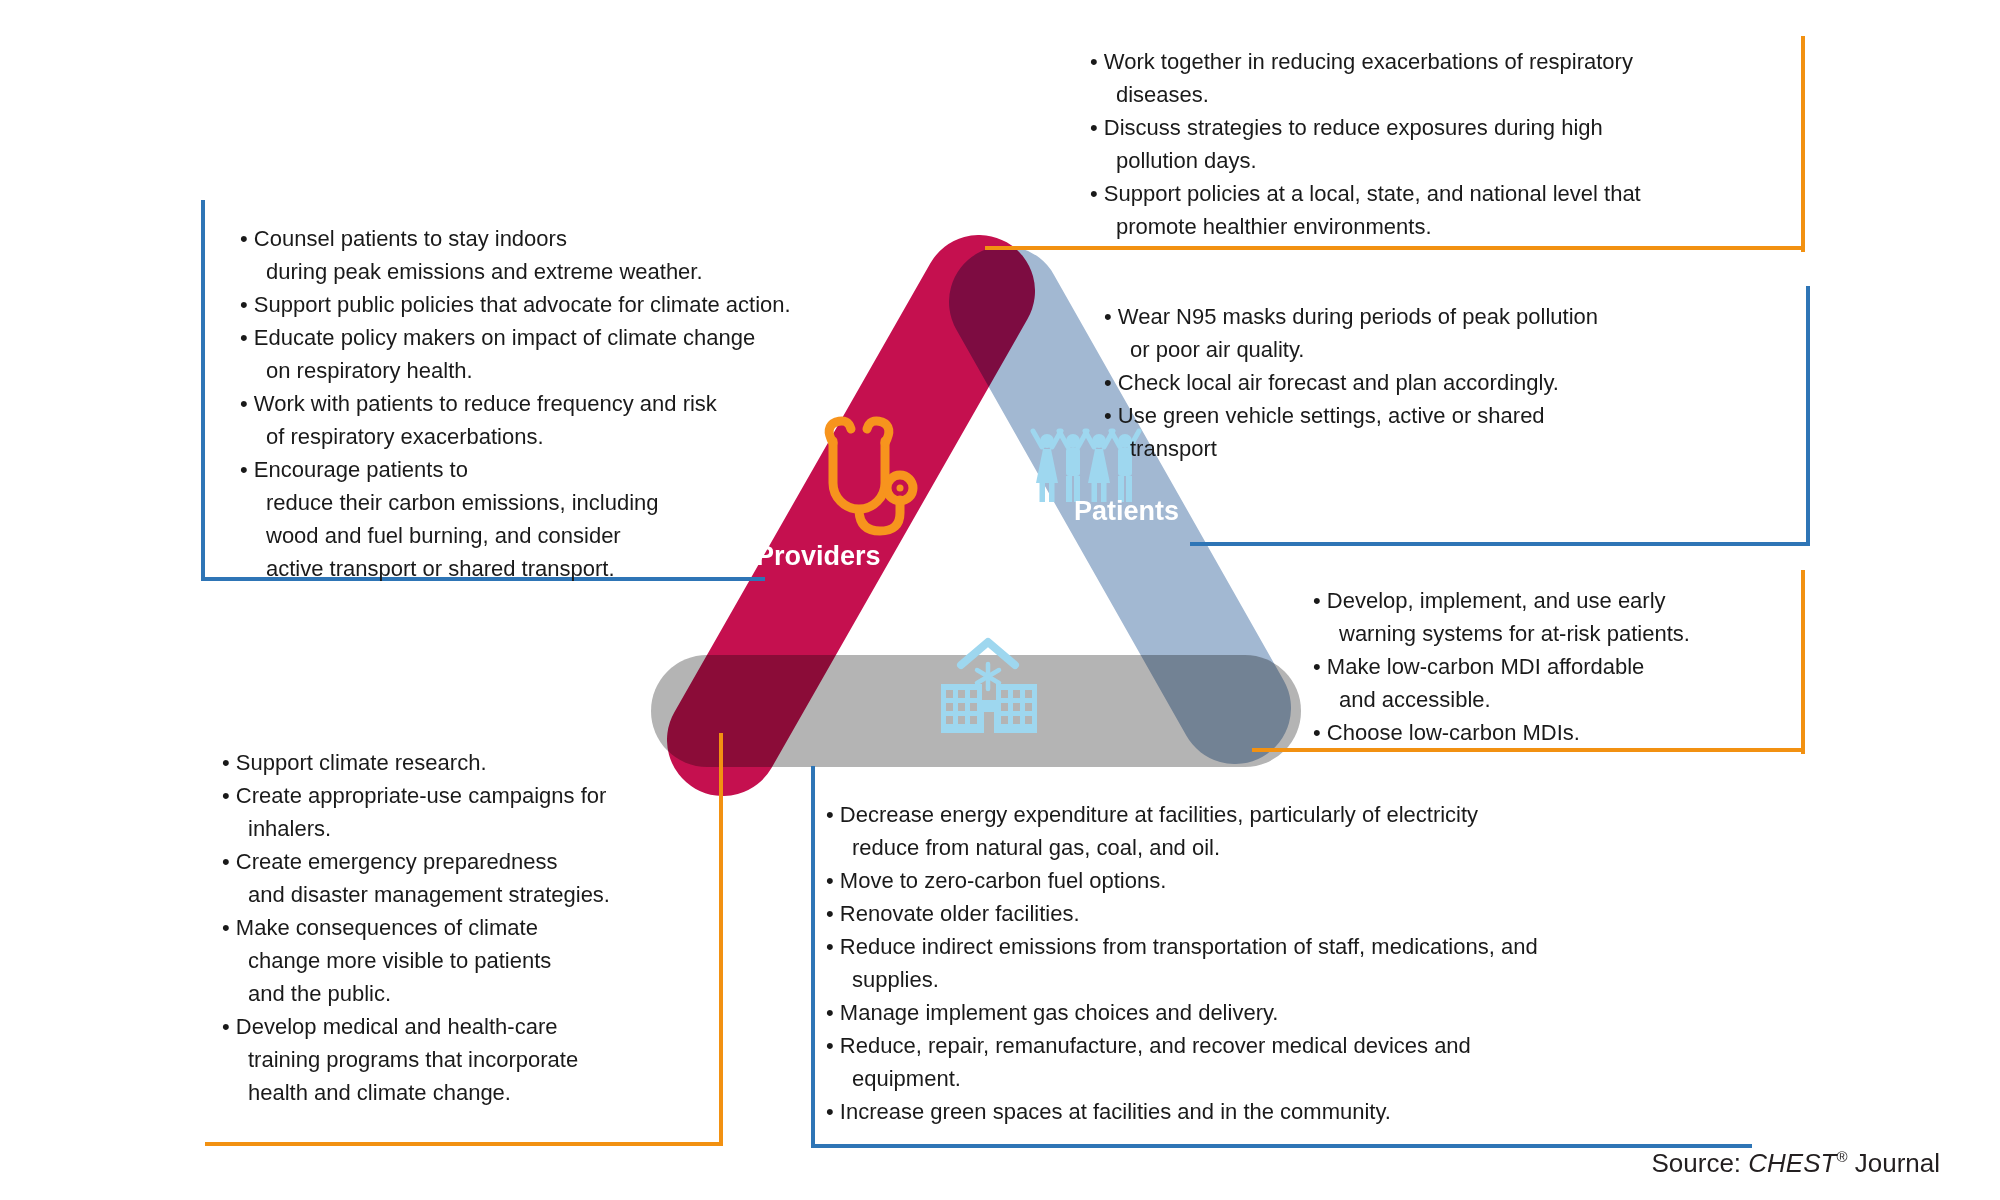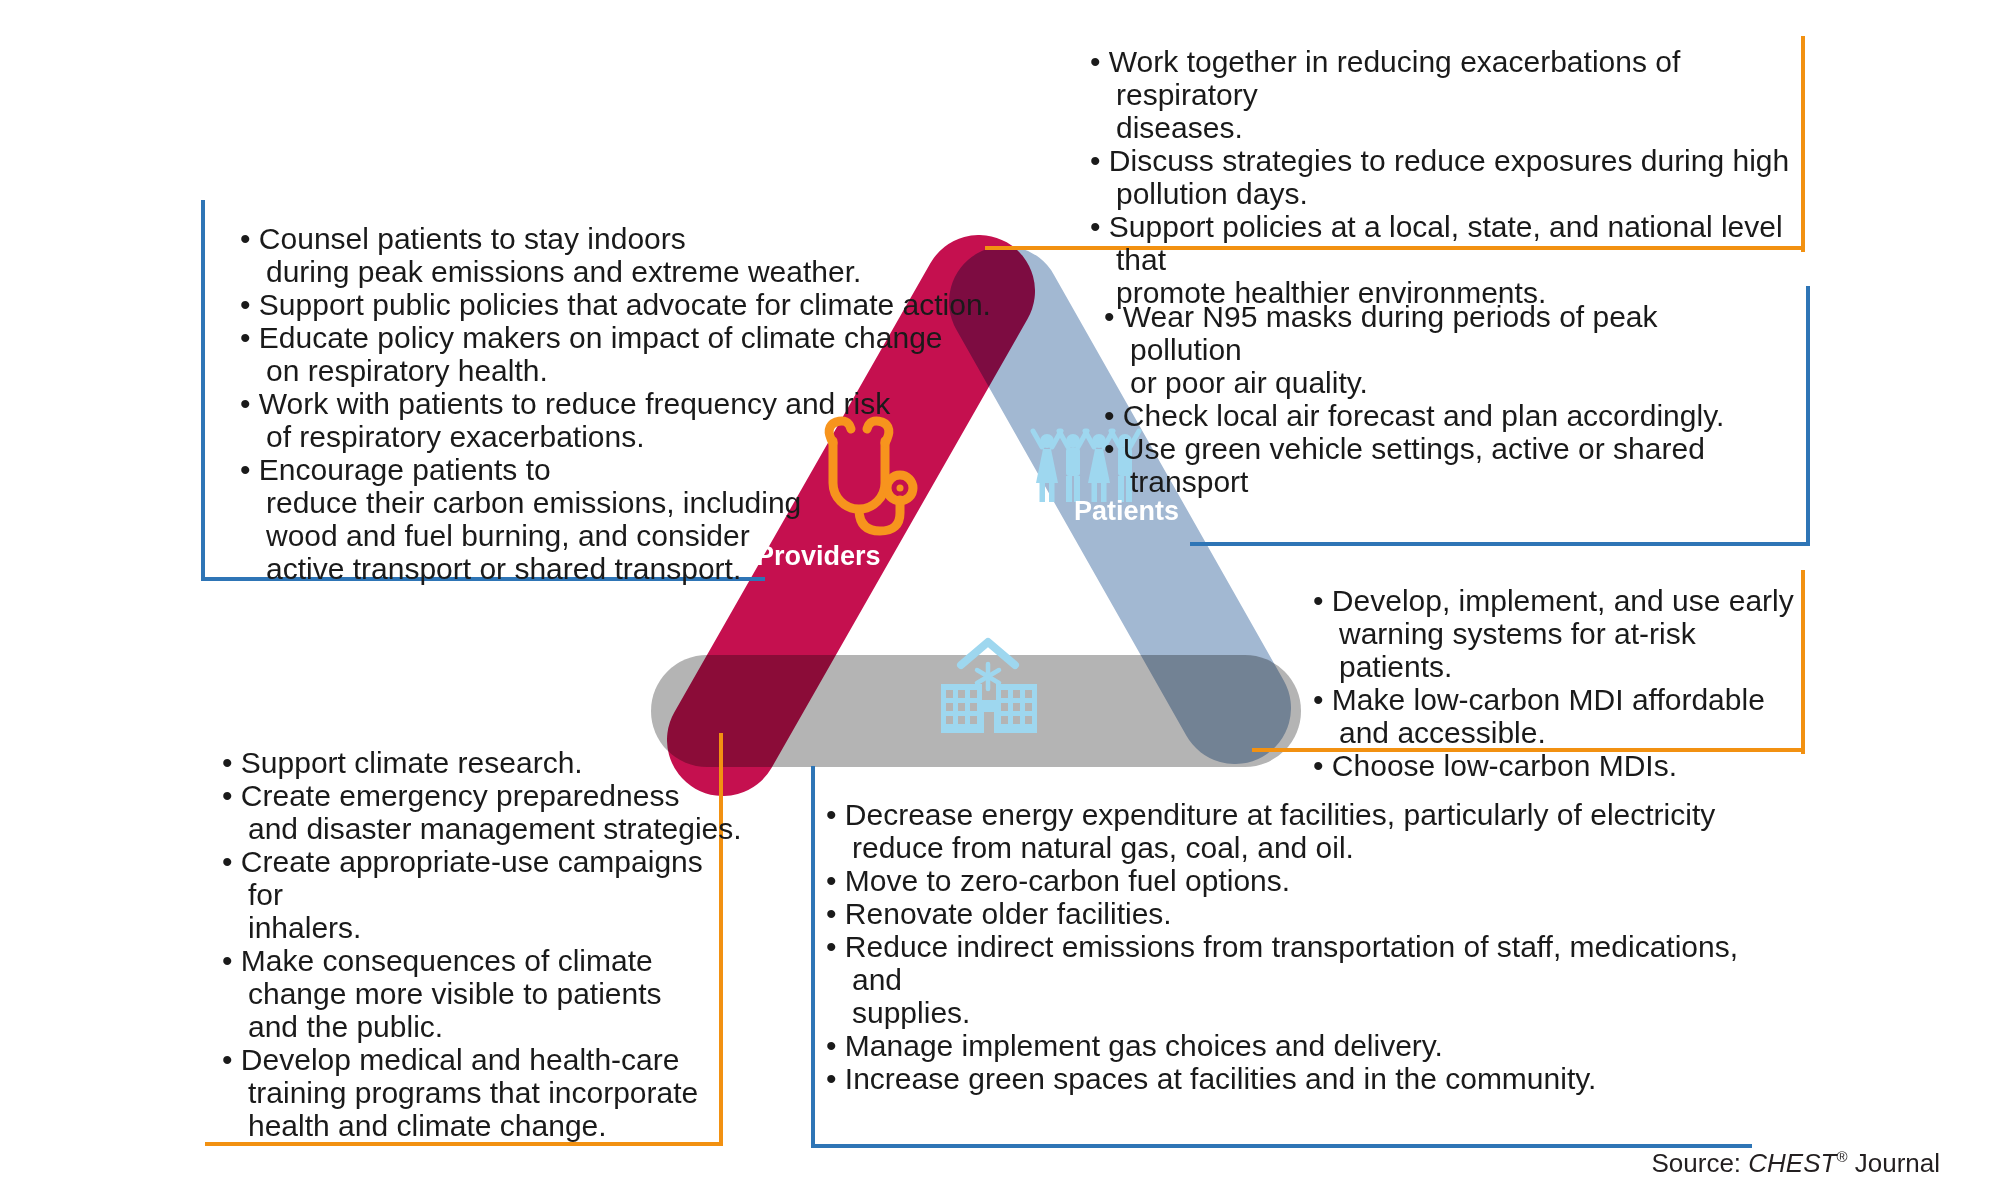--- a/index.html
+++ b/index.html
@@ -10,21 +10,21 @@
     color:#1a1a1a;
     position:relative;
     overflow:hidden;
   }
   .canvas{position:absolute;left:0;top:0;width:2000px;height:1200px;background:#ffffff;}
   svg.tri{position:absolute;left:0;top:0;z-index:1;}
   .mult{mix-blend-mode:multiply;}
   .conn{position:absolute;z-index:2;}
   .conn.orange{background:#f29111;}
   .conn.blue{background:#2e75b6;}
-  .tblock{position:absolute;z-index:3;font-size:30px;line-height:33px;}
+  .tblock{position:absolute;z-index:3;font-size:22px;line-height:33px;}
   .tblock ul{margin:0;padding:0;list-style:none;}
   .tblock li{white-space:pre-line;padding-left:26px;text-indent:-26px;}
   .tblock li::before{content:"\2022\00a0";}
   .bar-label{position:absolute;z-index:4;color:#ffffff;font-weight:bold;font-size:27px;line-height:30px;}
   .bar-label.center{text-align:center;margin-top:36px;}
   .source{position:absolute;z-index:3;font-size:26px;color:#231f20;text-align:right;}
   .source .it{font-style:italic;}
   .source .reg{font-size:15px;vertical-align:super;}
 </style>
 </head>
@@ -166,42 +166,44 @@
 warning systems for at-risk patients.</li>
       <li>Make low-carbon MDI affordable
 and accessible.</li>
       <li>Choose low-carbon MDIs.</li>
     </ul>
   </div>
 
   <div class="tblock" style="left:222px;top:746px;width:520px;">
     <ul>
       <li>Support climate research.</li>
+      <li>Create appropriate-use campaigns for
+inhalers.</li>
       <li>Create emergency preparedness
 and disaster management strategies.</li>
-      <li>Create appropriate-use campaigns for
-inhalers.</li>
       <li>Make consequences of climate
 change more visible to patients
 and the public.</li>
       <li>Develop medical and health-care
 training programs that incorporate
 health and climate change.</li>
     </ul>
   </div>
 
   <div class="tblock" style="left:826px;top:798px;width:940px;">
     <ul>
       <li>Decrease energy expenditure at facilities, particularly of electricity
 reduce from natural gas, coal, and oil.</li>
       <li>Move to zero-carbon fuel options.</li>
       <li>Renovate older facilities.</li>
       <li>Reduce indirect emissions from transportation of staff, medications, and
 supplies.</li>
       <li>Manage implement gas choices and delivery.</li>
+      <li>Reduce, repair, remanufacture, and recover medical devices and
+equipment.</li>
       <li>Increase green spaces at facilities and in the community.</li>
     </ul>
   </div>
 
   <div class="bar-label" style="left:756px;top:541px;">Providers</div>
   <div class="bar-label" style="left:1074px;top:496px;">Patients</div>
   <div class="bar-label center" style="left:830px;top:733px;width:300px;">Health-care Systems</div>
 
   <div class="source" style="left:1600px;top:1148px;width:340px;">
     <span>Source: </span><span class="it">CHEST</span><span class="reg">®</span><span> Journal</span>

